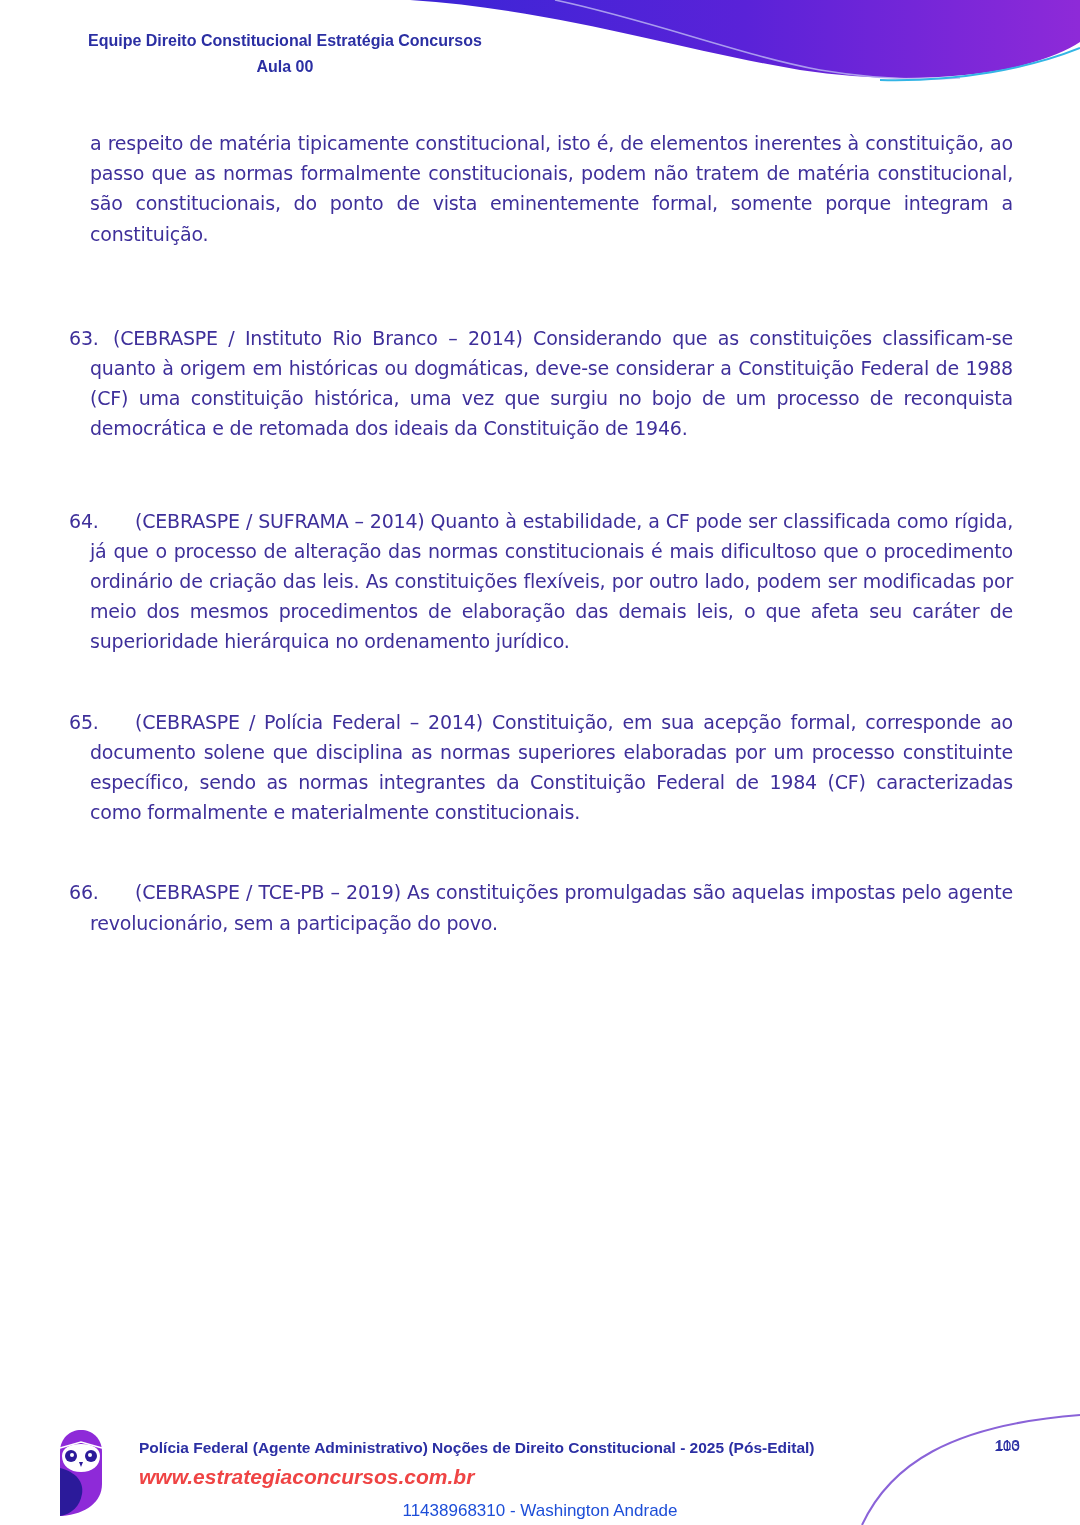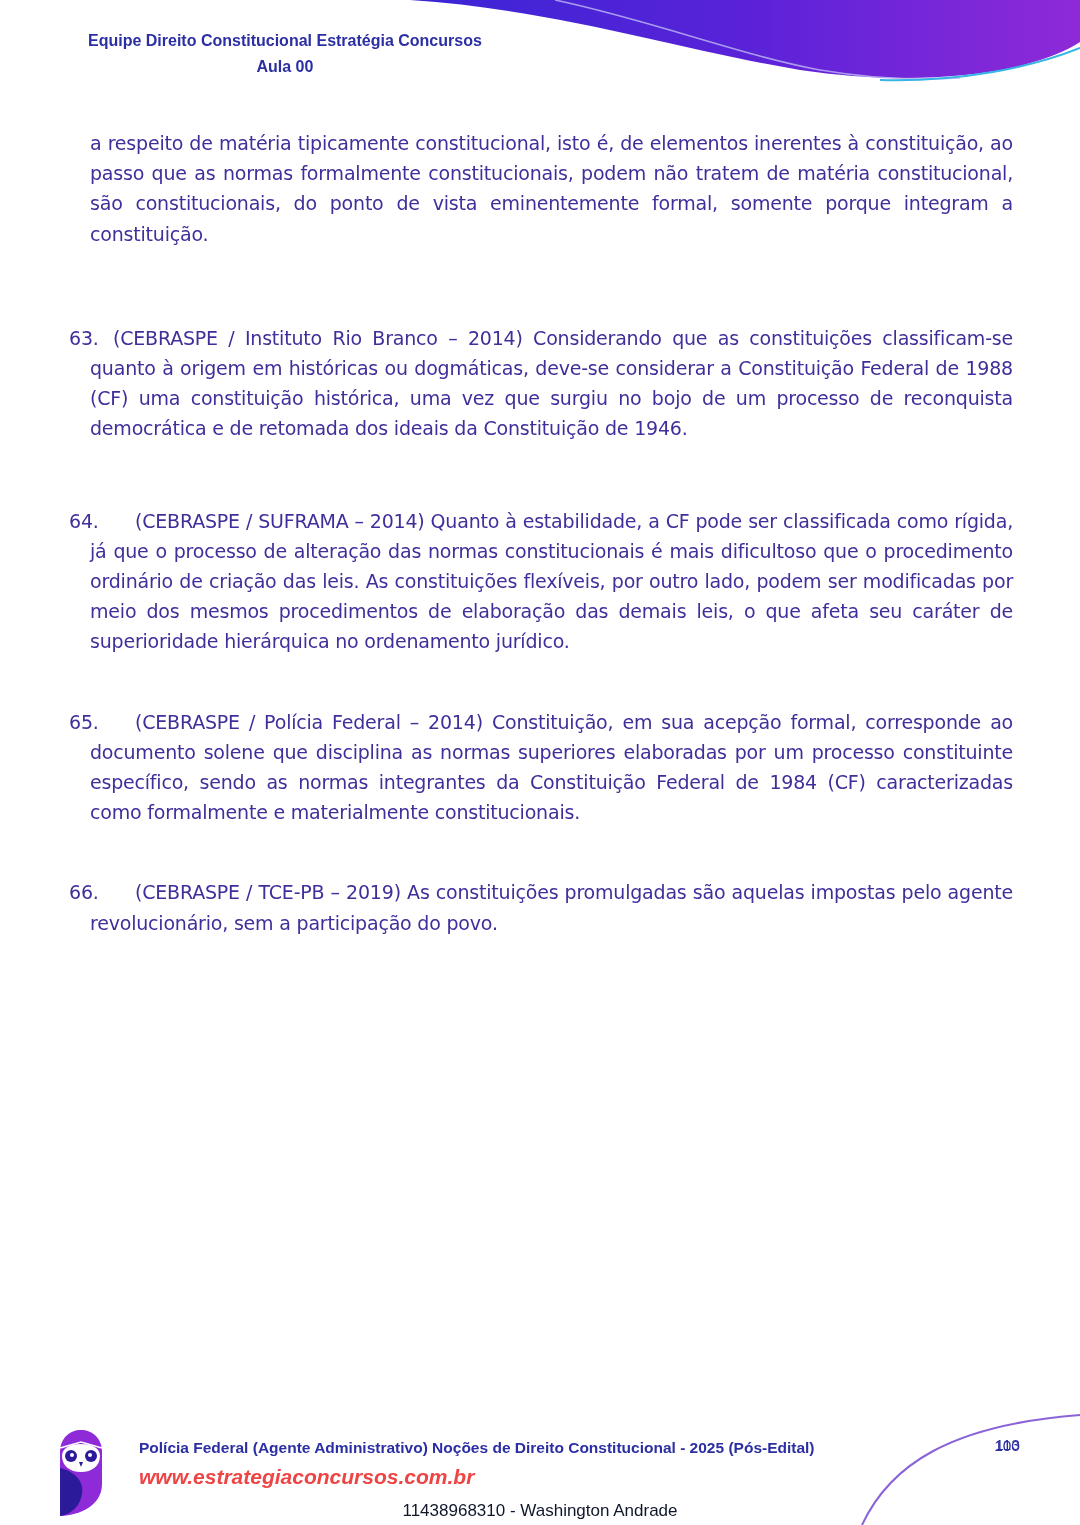--- a/index.html
+++ b/index.html
@@ -107,21 +107,21 @@
     .footer-page.current { top: 1437px; }
     .footer-page.total { top: 1436px; }
     .footer-user {
       position: absolute;
       left: 0;
       width: 1080px;
       top: 1501px;
       text-align: center;
       font-family: "Liberation Sans", sans-serif;
       font-size: 17px;
-      color: #0f172a;
+      color: #1d4ed8;
     }
     .footer-curve {
       position: absolute;
       left: 850px;
       top: 1405px;
       width: 230px;
       height: 120px;
     }
   </style>
 </head>

